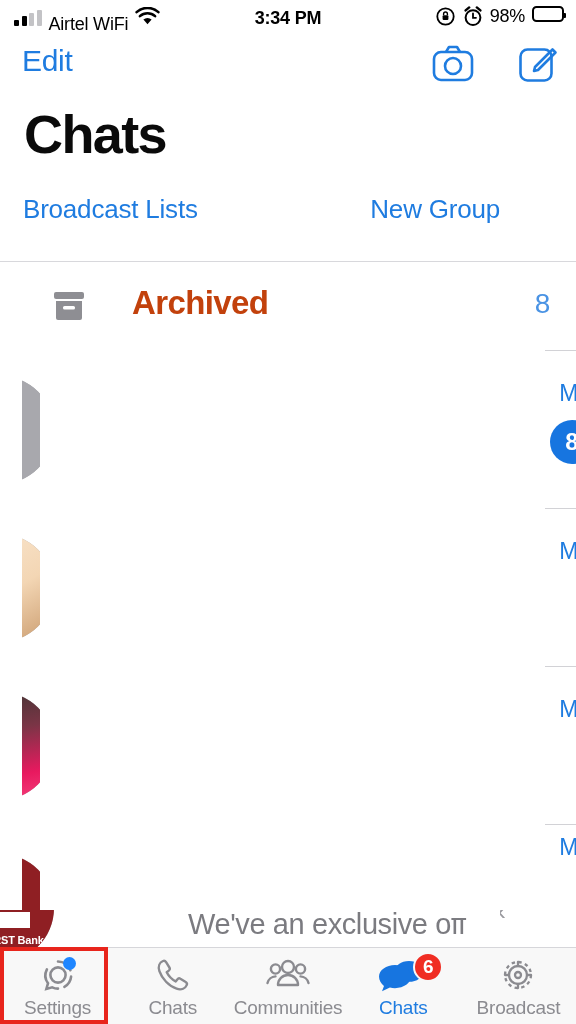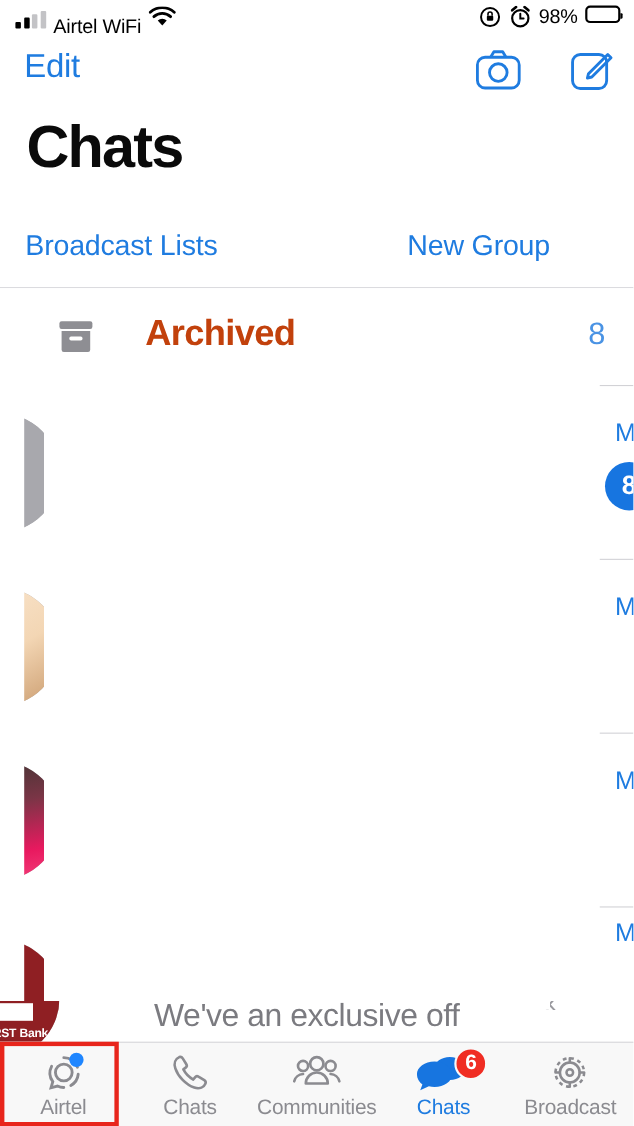--- a/index.html
+++ b/index.html
@@ -43,21 +43,21 @@
   }
   .nav-icons { position: absolute; right: 18px; top: 6px; display: flex; gap: 44px; }
   .nav-icons svg { display: block; }
 
   .page-title {
     position: absolute; top: 103px; left: 24px;
     font-size: 54px; font-weight: bold; color: #0a0a0a; letter-spacing: -1.6px;
   }
 
   
-  .linkrow { position: absolute; top: 202px; left: 0; width: 524px; height: 58px; }
+  .linkrow { position: absolute; top: 188px; left: 0; width: 524px; height: 58px; }
   .linkrow .lk { position: absolute; font-size: 26px; color: #1f7ce0; letter-spacing: -0.2px;
     background: none; border: none; font-family: inherit; cursor: pointer; }
   .lk-left { left: 23px; top: 6px; }
   .lk-right { right: 24px; top: 6px; text-align: center; }
   .hr-top { position: absolute; top: 261px; left: 0; width: 576px; height: 1px; background: #d8d8dc; }
 
   
   .archived-row {
     position: absolute; top: 262px; left: 0; width: 576px; height: 88px;
     background: #fff; cursor: pointer;
@@ -89,21 +89,21 @@
   .bank-bar { position: absolute; left: 50%; transform: translateX(-50%); bottom: 34px;
     width: 60px; height: 16px; background: #fff; }
   .row-sep { position: absolute; left: 545px; width: 31px; height: 1px; background: #d2d2d6; }
   .time { position: absolute; right: -2px; font-size: 23px; color: #1f7ce0;
     letter-spacing: -0.3px; }
   .badge-unread {
     position: absolute; right: -18px; width: 44px; height: 44px; border-radius: 22px;
     background: #1775e0; color: #fff; font-size: 24px; font-weight: bold;
     display: flex; align-items: center; justify-content: center;
   }
-  .msg-line { position: absolute; color: #8e8e93; white-space: nowrap; }
+  .msg-line { position: absolute; color: #8e8e93; white-space: nowrap; margin-left: 48px; }
   .msg-name { font-size: 30px; font-weight: bold; color: #b9b9bd; letter-spacing: -0.4px; }
   .msg-prev { font-size: 29px; color: #7b7b80; letter-spacing: -0.4px; }
   .dbl-check { position: absolute; color: #9a9a9f; font-size: 26px; }
 
   
   .obscure { position: absolute; background: #fff; }
 
   
   .tabbar {
     position: absolute; bottom: 0; left: 0; width: 576px; height: 77px;
@@ -147,20 +147,21 @@
       </span>
       <span class="carrier">Airtel WiFi</span>
       <span>
         <svg width="25" height="19" viewBox="0 0 25 19">
           <path d="M12.5 17.2 L8.4 12.6 a6.2 6.2 0 0 1 8.2 0 Z" fill="#000"></path>
           <path d="M4.9 9.1 a11.4 11.4 0 0 1 15.2 0" stroke="#000" stroke-width="2.6" fill="none" stroke-linecap="round"></path>
           <path d="M1.6 5.1 a16.4 16.4 0 0 1 21.8 0" stroke="#000" stroke-width="2.6" fill="none" stroke-linecap="round"></path>
         </svg>
       </span>
     </div>
+    <div class="sb-center">3:34 PM</div>
     <div class="sb-right">
       <span>
         <svg width="21" height="21" viewBox="0 0 21 21">
           <circle cx="10.5" cy="10.5" r="8.2" fill="none" stroke="#000" stroke-width="1.8"></circle>
           <rect x="7.6" y="9.3" width="5.8" height="4.6" rx="1" fill="#000"></rect>
           <path d="M8.6 9.3 v-1.4 a1.9 1.9 0 0 1 3.8 0 v1.4" fill="none" stroke="#000" stroke-width="1.4"></path>
         </svg>
       </span>
       <span>
         <svg width="20" height="21" viewBox="0 0 20 21">
@@ -268,21 +269,21 @@
     <div class="tab">
       <div class="tab-ico">
         <svg width="40" height="38" viewBox="0 0 40 38">
           <path d="M20 5.5 a13.2 13.2 0 0 1 12.4 8.7" fill="none" stroke="#8b8b90" stroke-width="2.6" stroke-linecap="round"></path>
           <path d="M33.1 20.6 a13.2 13.2 0 0 1-6.7 10.2" fill="none" stroke="#8b8b90" stroke-width="2.6" stroke-linecap="round"></path>
           <path d="M20 32.6 a13.2 13.2 0 0 1-5.8-1.3 l-5.8 1.6 1.6-5.6 A13.2 13.2 0 0 1 8.9 13.4" fill="none" stroke="#8b8b90" stroke-width="2.6" stroke-linecap="round"></path>
           <circle cx="20" cy="19" r="7.6" fill="none" stroke="#8b8b90" stroke-width="2.6"></circle>
         </svg>
         <span class="dot-blue"></span>
       </div>
-      <div class="tab-lbl">Airtel</div>
+      <div class="tab-lbl">Settings</div>
     </div>
 
     <div class="tab">
       <div class="tab-ico">
         <svg width="38" height="38" viewBox="0 0 38 38">
           <path d="M9 5 c-3.5 1.5-5.2 5.4-3.6 10.2 c2.4 7.3 9.6 15 17.2 17.5 c5 1.6 8.8-0.4 10.2-3.8 c0.5-1.2 0-2.2-1.1-2.9 l-5.3-3.2 c-1.1-0.7-2.3-0.4-3.1 0.6 l-1.6 2 c-4-2.2-7-5.3-9-9.2 l2.1-1.6 c1-0.8 1.3-2 0.6-3.1 L12.1 6.2 C11.4 5.1 10.3 4.5 9 5 z" fill="none" stroke="#8b8b90" stroke-width="2.4" stroke-linejoin="round"></path>
         </svg>
       </div>
       <div class="tab-lbl">Chats</div>
     </div>

